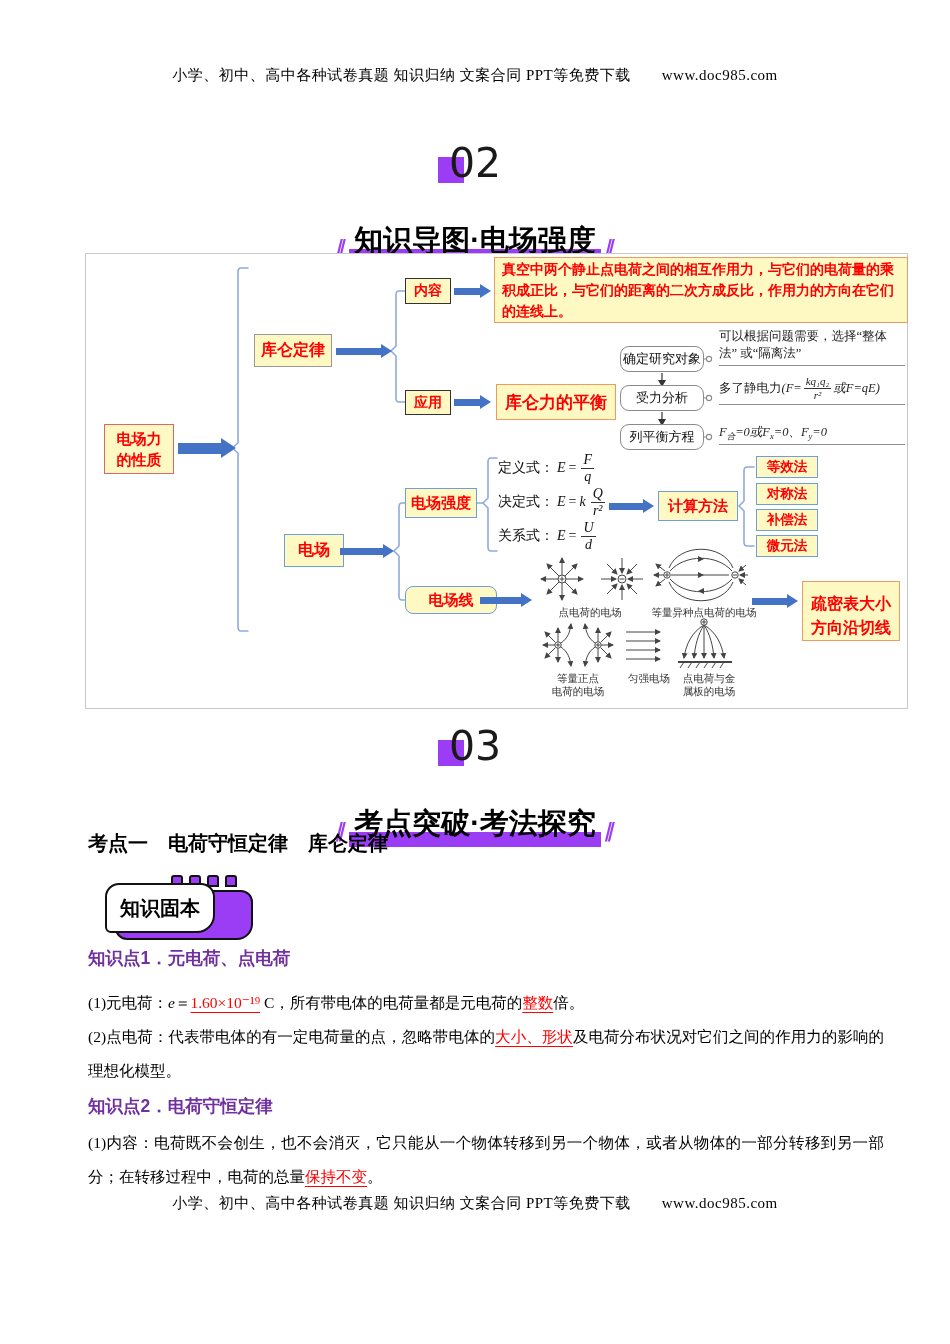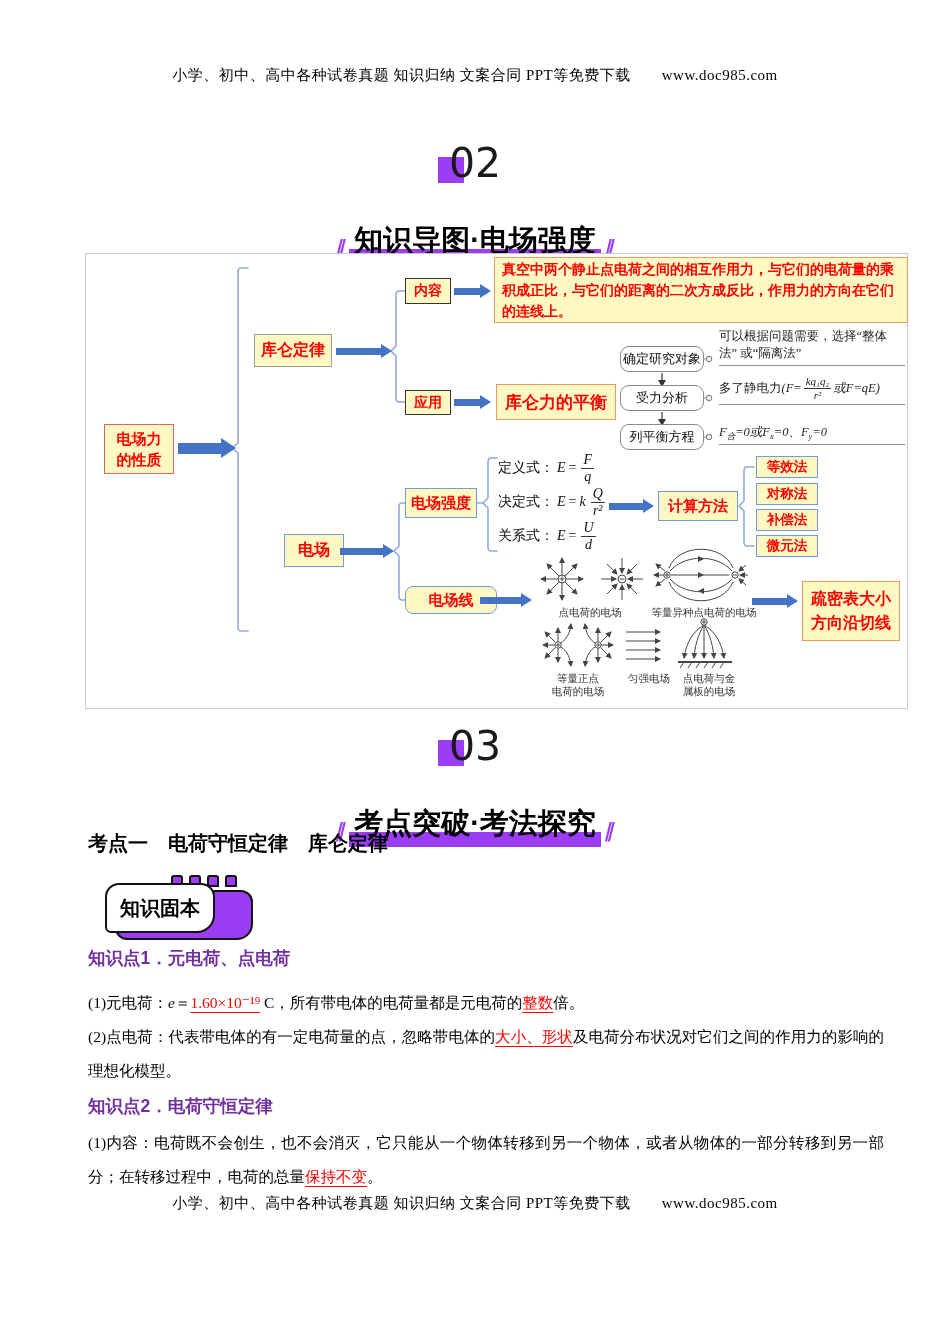--- a/index.html
+++ b/index.html
@@ -306,21 +306,21 @@
       <polygon points="47,8 53,11 47,14" fill="#444"></polygon>
       <polygon points="53,40 47,43 53,46" fill="#444"></polygon>
       <polygon points="47,24 53,27 47,30" fill="#444"></polygon>
     </svg>
     <div class="lbl" style="left:558px;top:352px;width:120px;"><span>等量异种点电荷的电场</span></div>
 
     <div class="barrow" style="left:666px;top:340px;width:46px;">
         <span class="sh"></span>
         <span class="hd"></span>
       </div>
-    <div class="nbox b-orange" style="left:716px;top:327px;width:98px;height:60px;font-size:16px;line-height:24px;">
+    <div class="nbox b-orange" style="left:716px;top:327px;width:98px;height:60px;font-size:16px;line-height:24px;justify-content:flex-end;">
       <span>疏密表大小</span>
       <span>方向沿切线</span>
     </div>
 
     <svg class="abs" style="left:452px;top:366px;" width="80" height="50">
       <defs>
           <marker id="m3" markerWidth="6" markerHeight="6" refX="5" refY="3" orient="auto">
             <path d="M0,0L6,3L0,6Z" fill="#444"></path>
           </marker>
         </defs>

